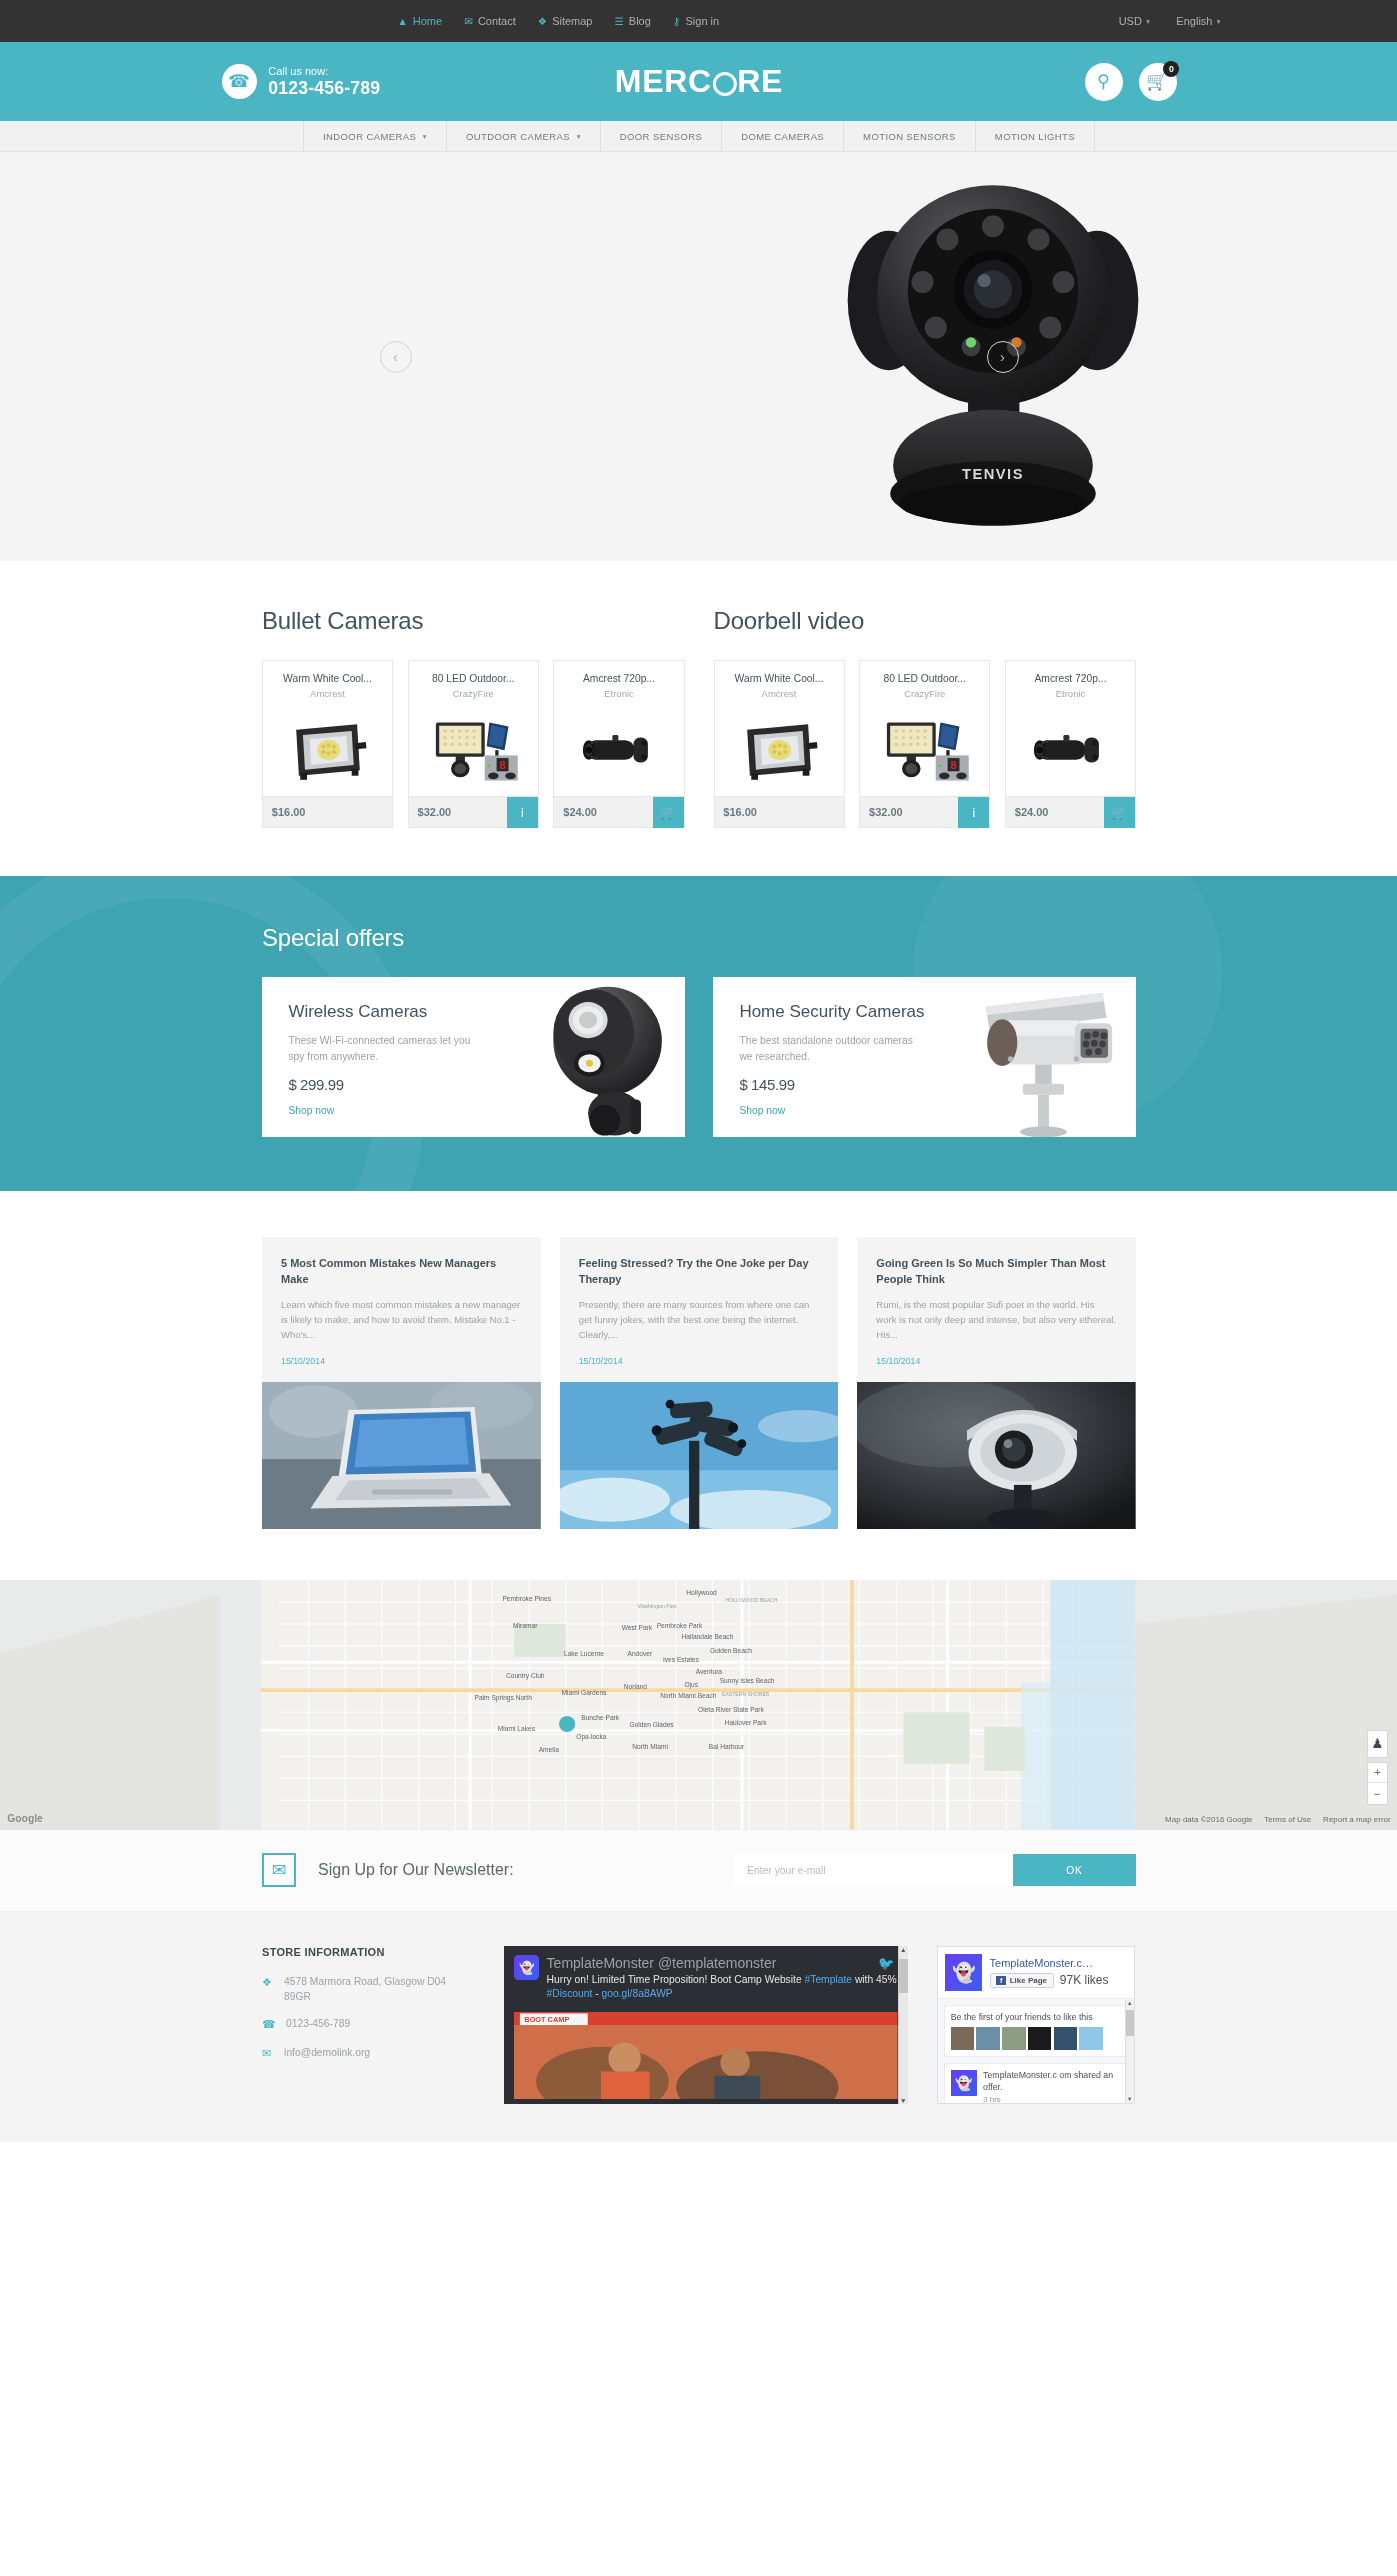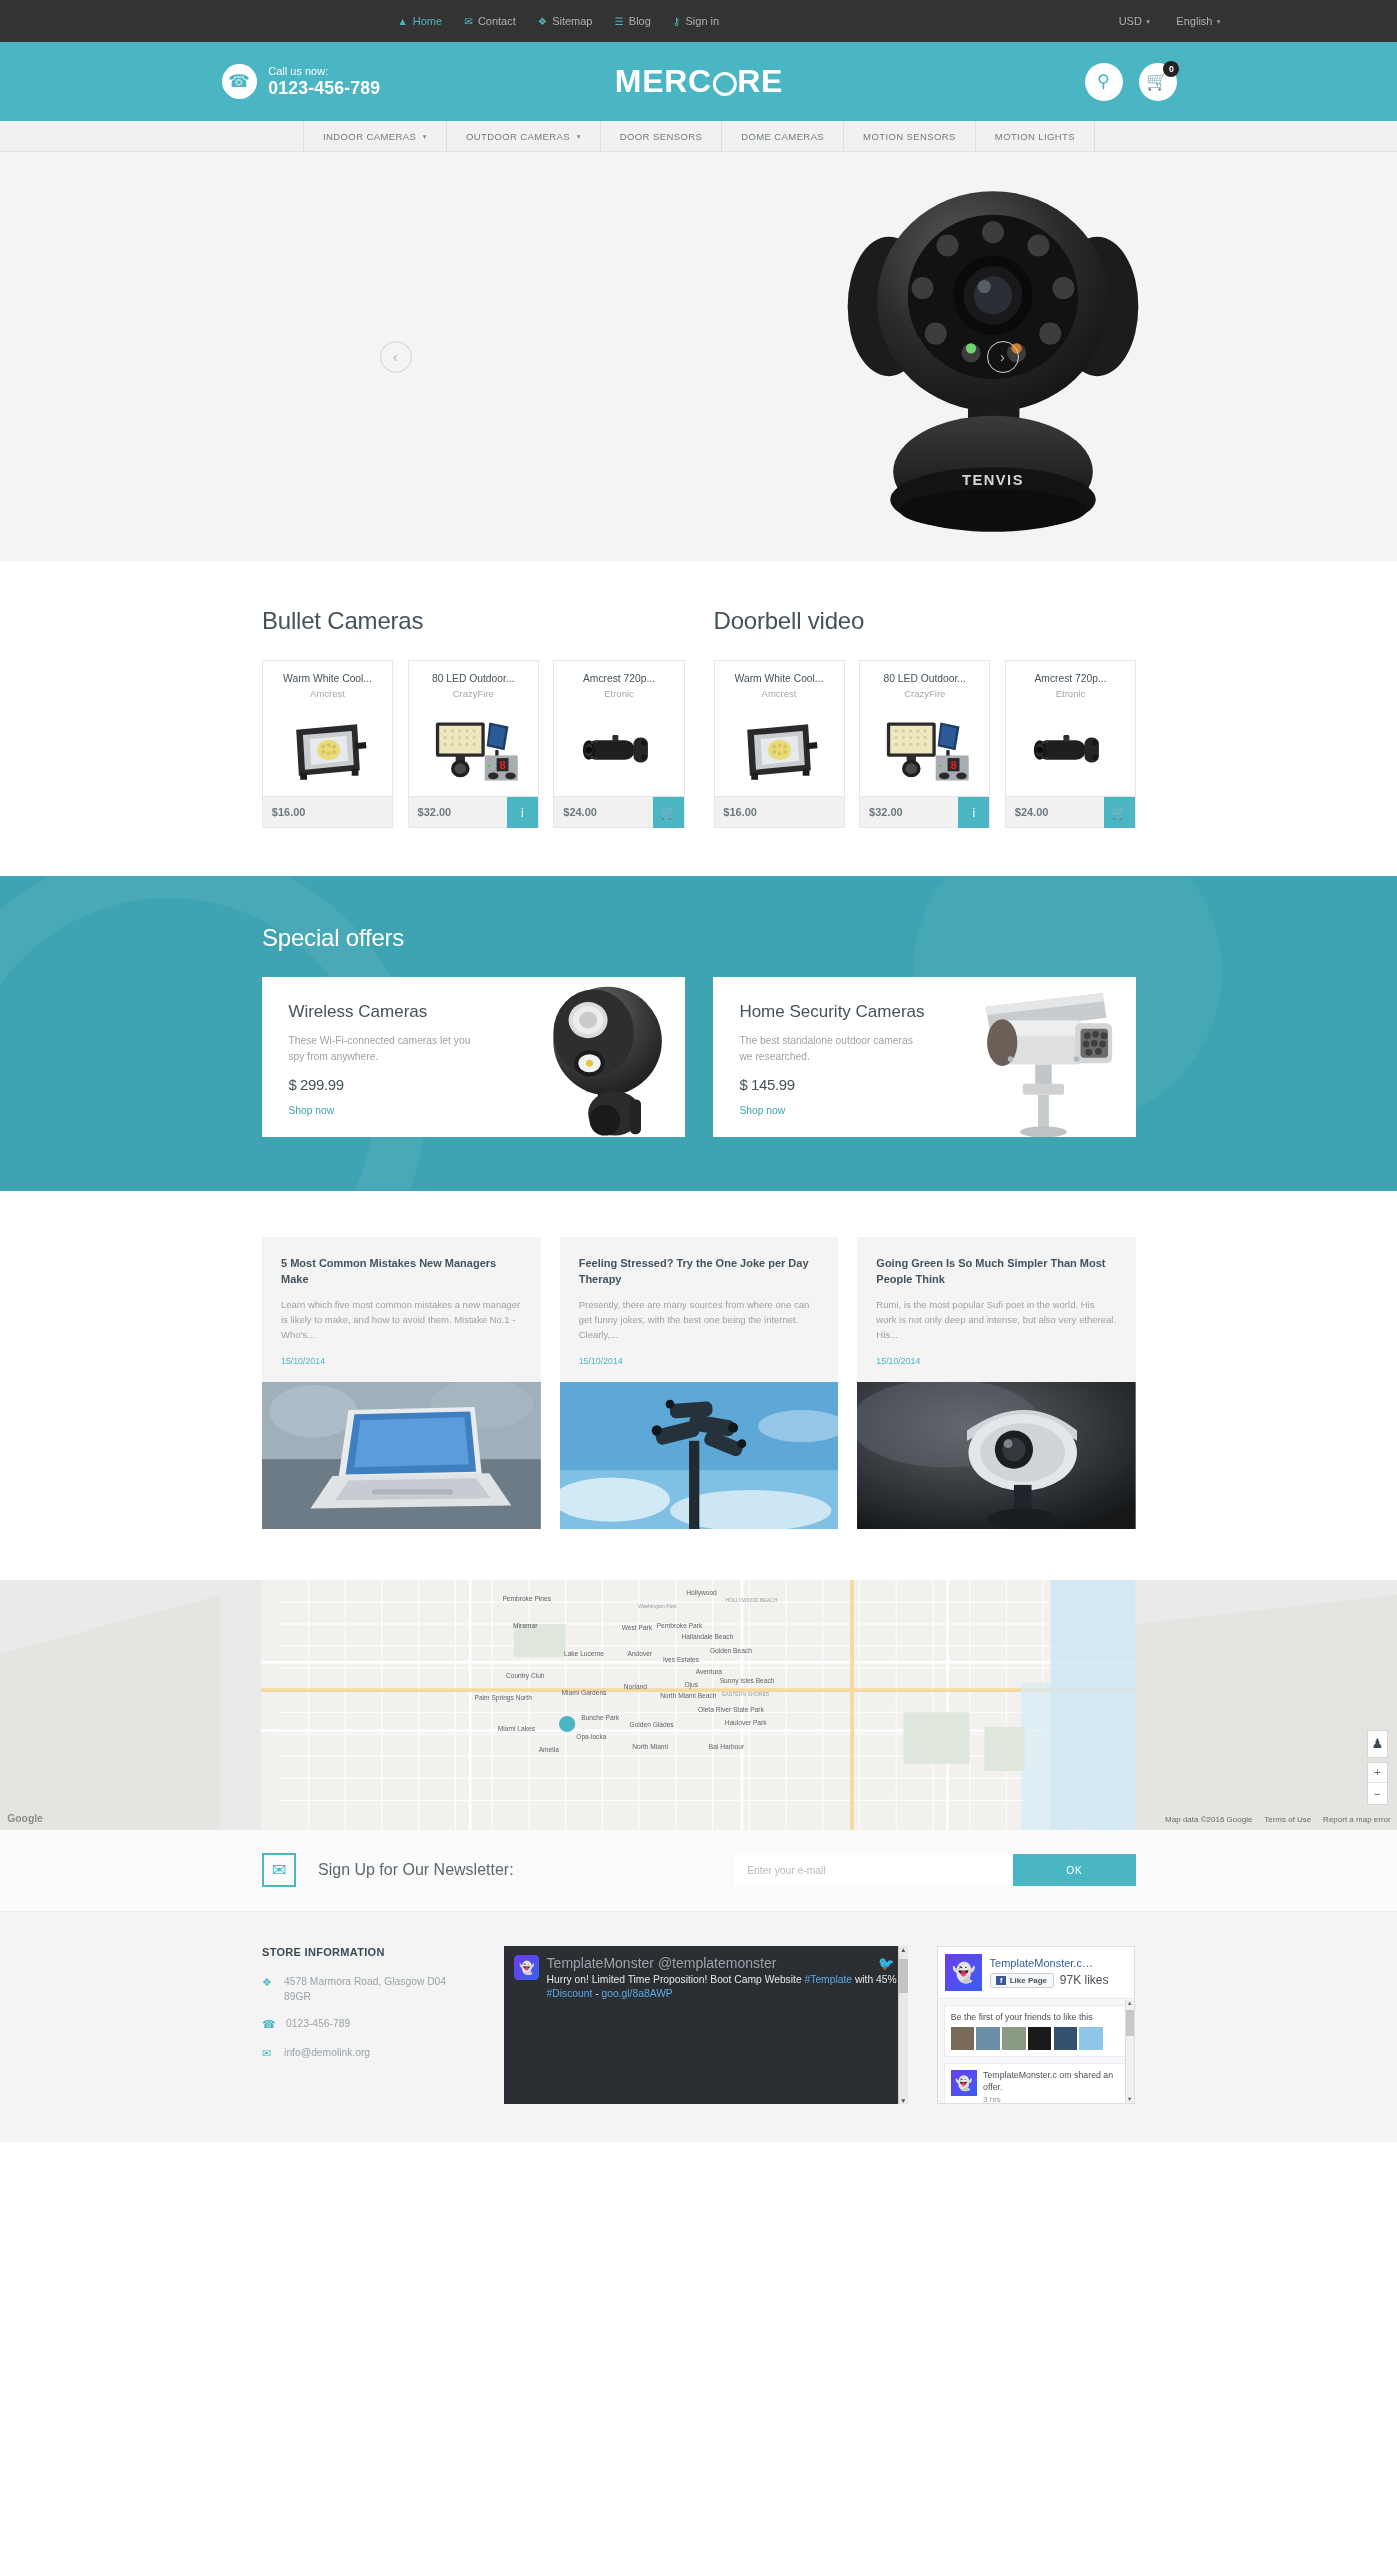--- a/index.html
+++ b/index.html
@@ -134,21 +134,21 @@
     font-size: 11px; color: #8b959a; line-height: 1.55; margin-top: 16px;
     width: 272px;
   }
   .hero-btn {
     display: inline-block; margin-top: 20.6px;
     background: #4ab6c4; color: #fff;
     padding: 9.5px 19px; font-size: 10.3px; letter-spacing: 1.2px;
     border: none; cursor: pointer; text-transform: uppercase;
   }
   .hero-img-wrap {
-    position: absolute; left: 646px; top: 26px;
+    position: absolute; left: 646px; top: 20px;
     width: 338px; height: 367px;
   }
   .arrow {
     position: absolute; top: 50%; transform: translateY(-50%);
     width: 32px; height: 32px; border-radius: 50%;
     border: 1.5px solid #d2d2d2; color: #b5b5b5;
     display: flex; align-items: center; justify-content: center;
     font-size: 14.7px; cursor: pointer; background: transparent;
   }
   .arrow.left { left: 202px; }
@@ -1055,20 +1055,34 @@
             <div class="tw-body">
               <div class="tw-name">
                 <span>TemplateMonster</span>
                 <span>@templatemonster</span>
               </div>
               <div class="tw-text">
                 <span>Hurry on! Limited Time Proposition! Boot Camp Website </span><a>#Template</a><span> with 45% </span><a>#Discount</a><span>  - </span><a>goo.gl/8a8AWP</a>
               </div>
             </div>
           </div>
+          <div class="tw-media">
+            <svg viewBox="0 0 520 120" width="100%" height="87" preserveAspectRatio="none">
+              <rect width="520" height="120" fill="#d9402f"></rect>
+              <rect y="18" width="520" height="102" fill="#cf6f4a"></rect>
+              <ellipse cx="120" cy="96" rx="90" ry="48" fill="#8d5a3a"></ellipse>
+              <ellipse cx="330" cy="104" rx="110" ry="50" fill="#7a5038"></ellipse>
+              <circle cx="150" cy="64" r="22" fill="#c98f63"></circle>
+              <circle cx="300" cy="70" r="20" fill="#b97f55"></circle>
+              <rect x="118" y="82" width="66" height="40" fill="#e0633f"></rect>
+              <rect x="272" y="88" width="62" height="34" fill="#3f4a57"></rect>
+              <rect x="8" y="2" width="92" height="16" fill="#f5f5f5"></rect>
+              <text x="14" y="14" font-family="Liberation Sans, sans-serif" font-size="10" font-weight="700" fill="#d9402f">BOOT CAMP</text>
+            </svg>
+          </div>
           <div class="tw-scroll">
             <div class="up">▲</div>
             <div class="thumb"></div>
             <div class="dn">▼</div>
           </div>
         </div>
       </div>
 
       <div class="fcol-fb">
         <div class="fb">

